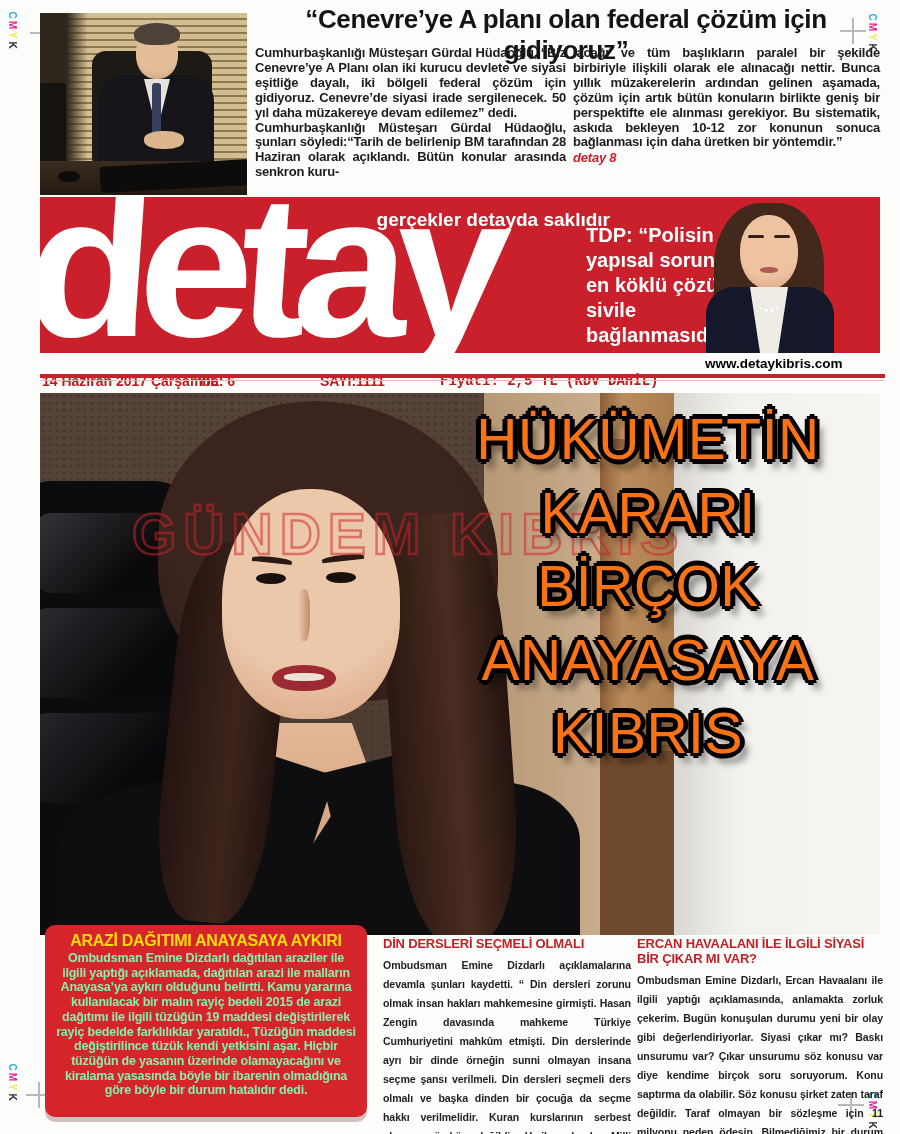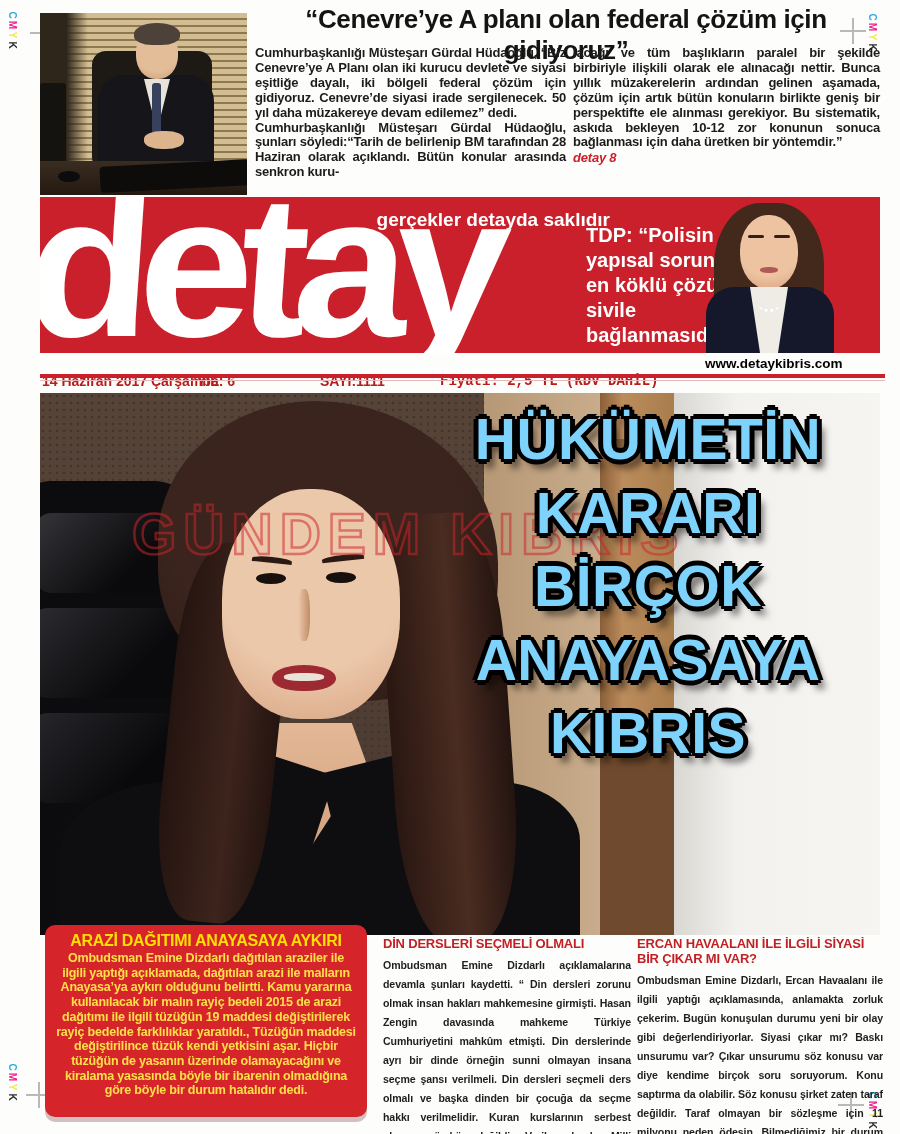--- a/index.html
+++ b/index.html
@@ -98,30 +98,30 @@
   .mp-brow-r{left:282px;top:162px;width:42px;height:6px;background:#2b1a14;border-radius:60% 60% 0 0;transform:rotate(-6deg);}
   .mp-eye-l{left:216px;top:180px;width:30px;height:11px;background:#17100d;border-radius:50%;}
   .mp-eye-r{left:286px;top:179px;width:30px;height:11px;background:#17100d;border-radius:50%;}
   .mp-nose{left:258px;top:196px;width:12px;height:52px;background:linear-gradient(90deg,rgba(178,124,92,0),#c08d67);border-radius:40%;}
   .mp-lips{left:232px;top:272px;width:64px;height:26px;background:#9d2a33;border-radius:50% 50% 46% 46%;}
   .mp-teeth{left:244px;top:280px;width:40px;height:8px;background:#e9e2d6;border-radius:40%;}
 
   .watermark{left:92px;top:108px;font-size:57px;font-weight:bold;letter-spacing:7px;white-space:nowrap;
              color:transparent;-webkit-text-stroke:2.5px rgba(206,36,44,.62);opacity:.85;z-index:5;}
   .big-headline{left:388px;top:10px;width:440px;text-align:center;z-index:6;}
-  .big-headline div{font-size:57px;line-height:73.5px;font-weight:bold;color:#7dd3fc;letter-spacing:0.5px;
+  .big-headline div{font-size:57px;line-height:73.5px;font-weight:normal;color:#f97316;letter-spacing:0.5px;
       text-shadow:-3px -3px 0 #000,0 -3px 0 #000,3px -3px 0 #000,-3px 0 0 #000,3px 0 0 #000,
                   -3px 3px 0 #000,0 3px 0 #000,3px 3px 0 #000,-5px 0 0 #000,5px 0 0 #000,
                   0 5px 0 #000,0 -5px 0 #000,7px 9px 7px rgba(0,0,0,.55);}
 
   
   .redbox{left:45px;top:925px;width:322px;height:192px;background:#d6242b;border-radius:10px;
           box-shadow:0 5px 0 rgba(90,10,12,.25);overflow:hidden;}
   .redbox-title{margin:7px 8px 1px;text-align:center;color:#ffdf00;font-size:16px;font-weight:bold;letter-spacing:-0.3px;}
-  .redbox-body{margin:1px 11px;text-align:center;color:#fde047;font-size:12.5px;line-height:14.7px;
+  .redbox-body{margin:1px 11px;text-align:center;color:#86efac;font-size:12.5px;line-height:14.7px;
                font-weight:bold;letter-spacing:-0.2px;}
   .bcol{top:936px;width:248px;}
   .bcol2{left:383px;}
   .bcol3{left:637px;width:246px;}
   .bcol-title{color:#c32026;font-size:13px;font-weight:bold;line-height:15px;letter-spacing:-0.2px;}
   .bcol-body{margin-top:5px;color:#1f1f1f;font-size:10.6px;line-height:19px;font-weight:bold;
              text-align:justify;letter-spacing:-0.1px;}
   .ref12{color:#c9202b;font-weight:bold;font-size:11.5px;margin-left:26px;}
 </style>
 </head>

